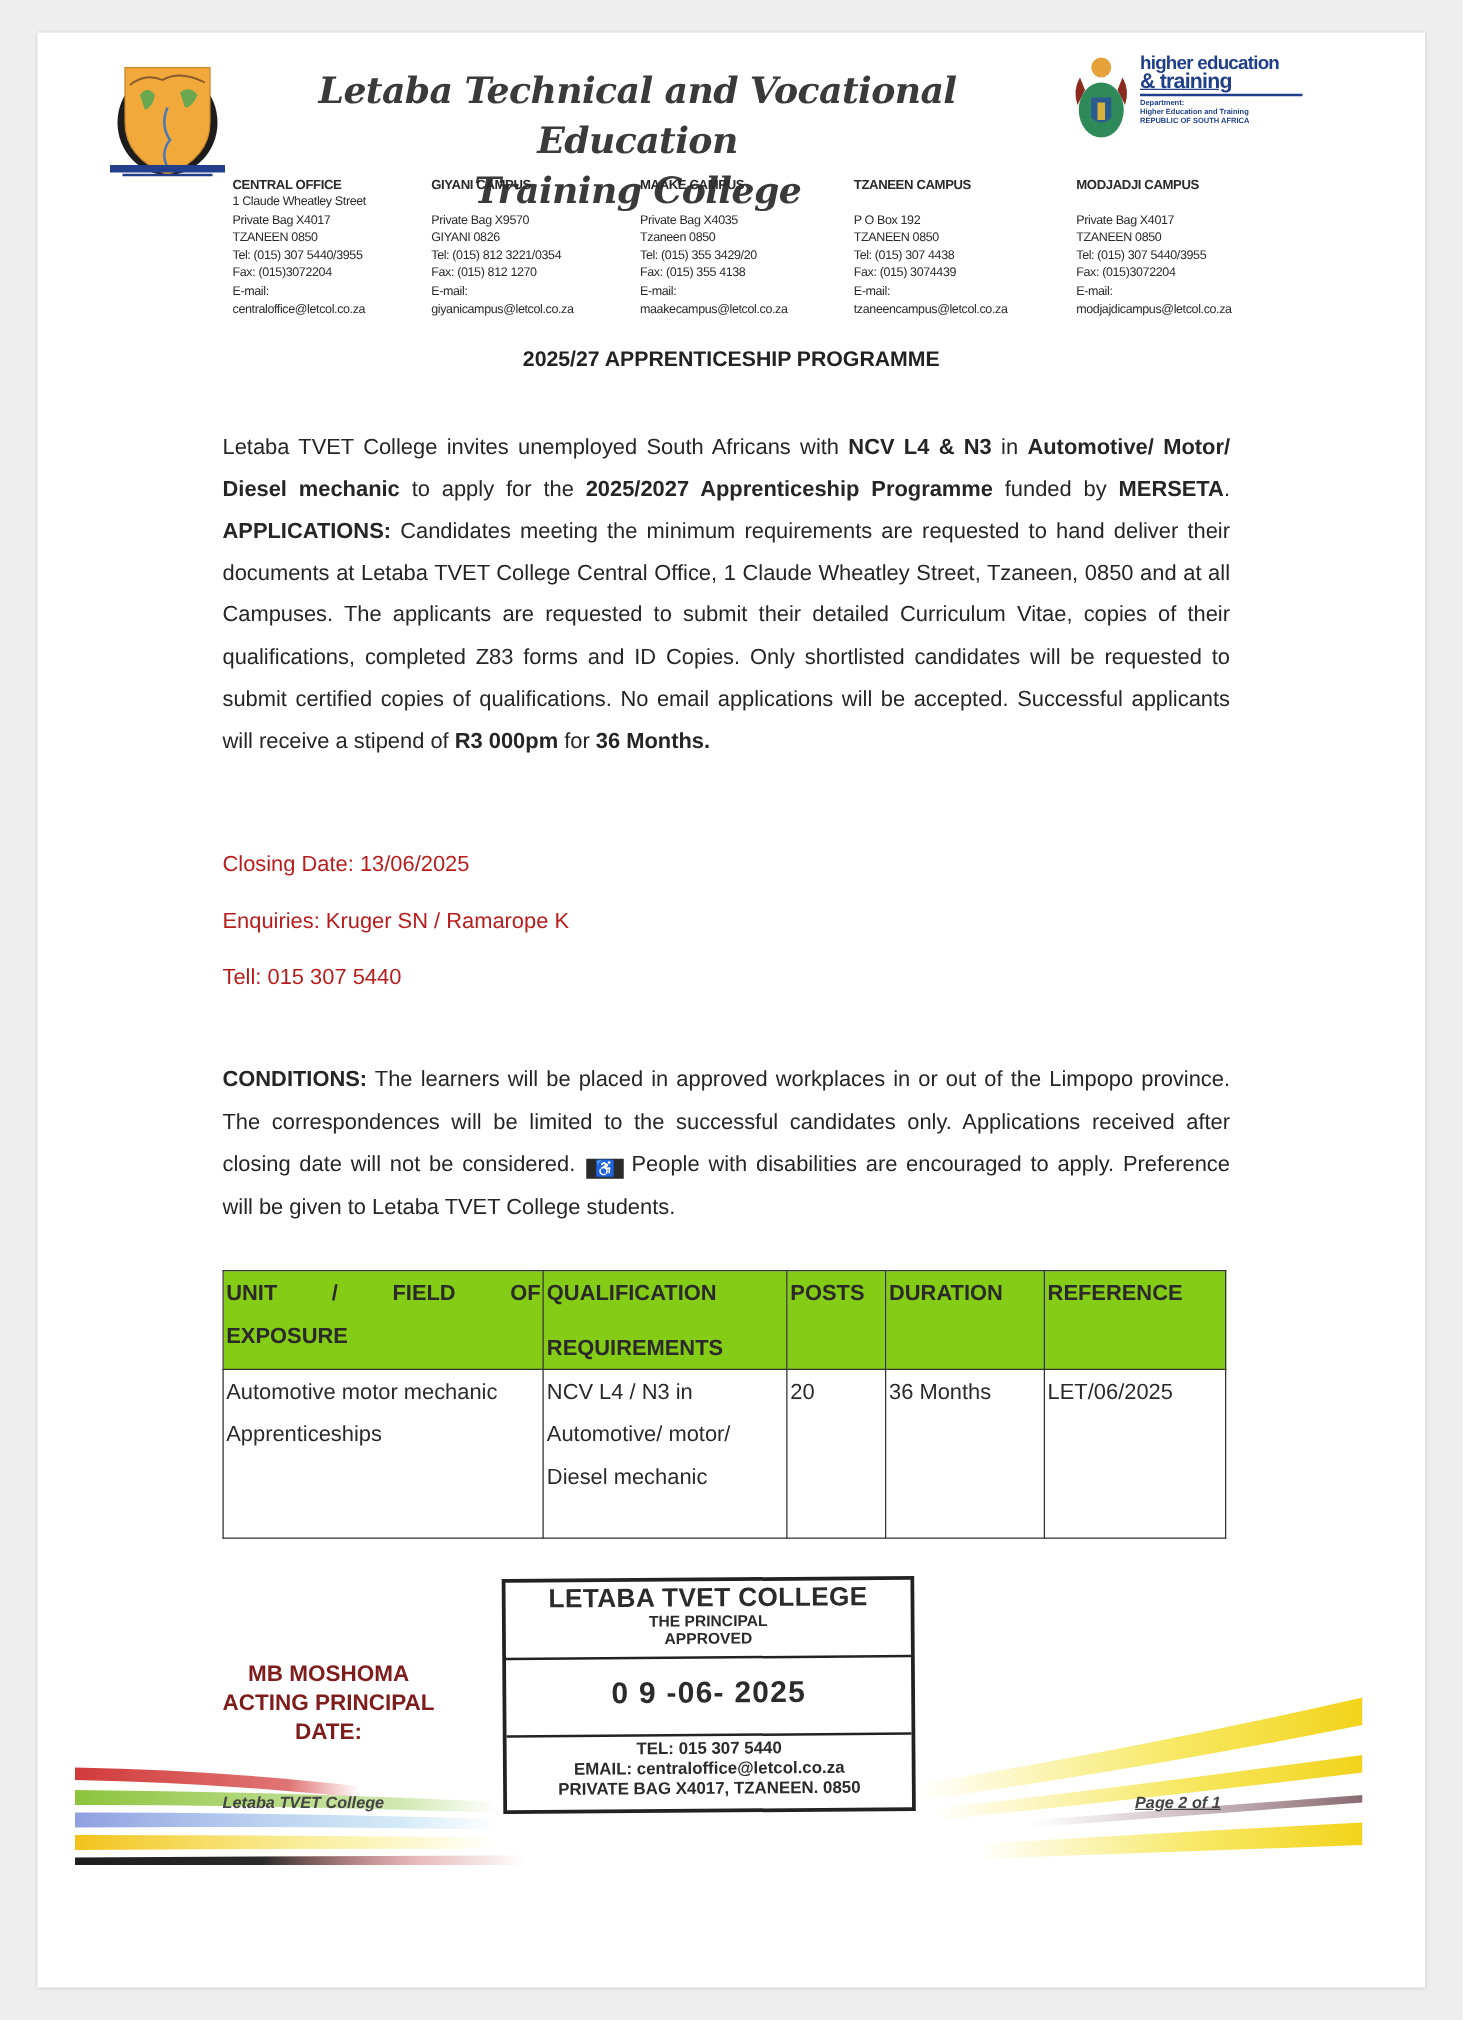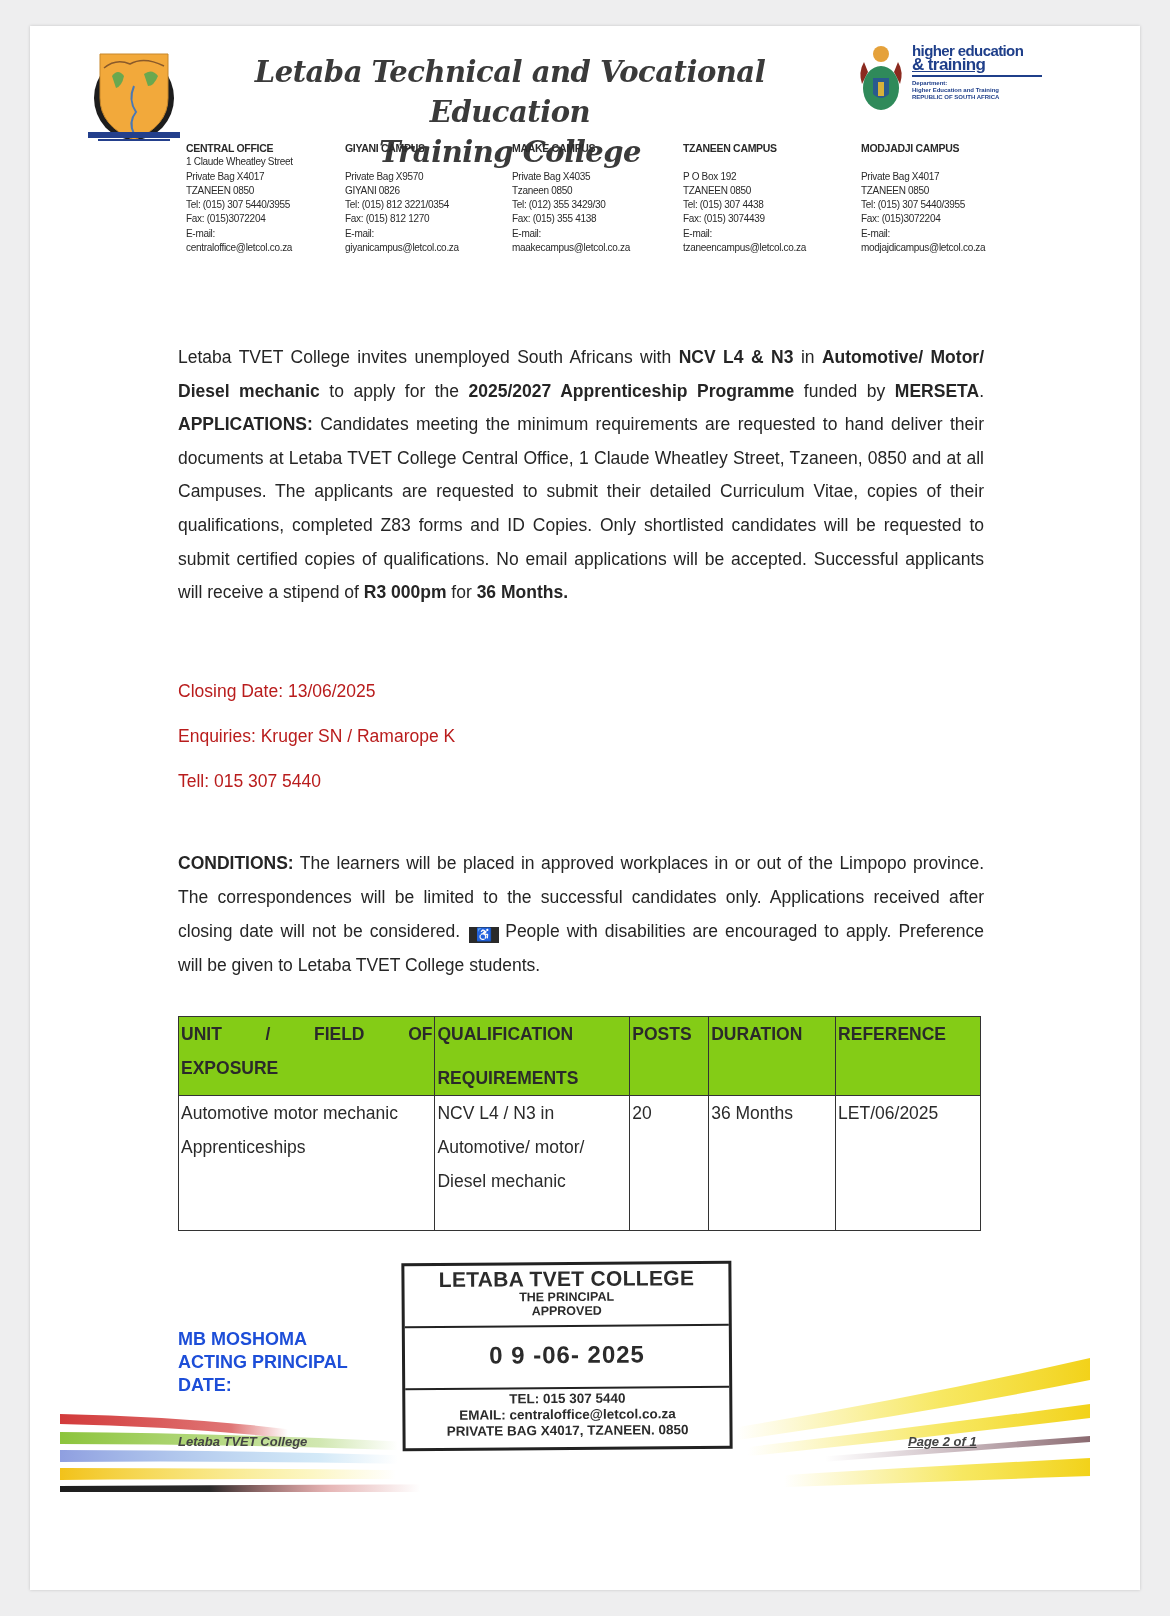--- a/index.html
+++ b/index.html
@@ -69,21 +69,21 @@
     line-height: 34px;
   }
   table.req th { background: #84cc16; font-weight: bold; height: 76px; }
   table.req td { height: 134px; }
   .col1 { width: 252px; } .col2 { width: 190px; } .col3 { width: 74px; }
   .col4 { width: 122px; } .col5 { width: 140px; }
   .th-unit { display: flex; justify-content: space-between; }
 
   
   .sign {
-    left: 148px; top: 1302px; font-weight: bold; font-size: 18px; line-height: 23px; color: #1d4ed8;
+    left: 148px; top: 1302px; font-weight: bold; font-size: 18px; line-height: 23px; color: #7f1d1d; text-align: center;
   }
 
   
   .stamp {
     left: 372px; top: 1236px; width: 324px; height: 182px;
     border: 3px solid #222; background: transparent; transform: rotate(-0.4deg);
     font-weight: bold; color: #2b2b2b; text-align: center;
   }
   .stamp-top { height: 60px; border-bottom: 2.5px solid #222; }
   .stamp-name { font-size: 21px; line-height: 22px; padding-top: 3px; letter-spacing: 0.3px; }
@@ -155,21 +155,21 @@
       <div>Tel: (015) 812 3221/0354</div>
       <div>Fax: (015) 812 1270</div>
       <div>E-mail:</div>
       <div>giyanicampus@letcol.co.za</div>
     </div>
     <div class="campus" style="left:326px">
       <div class="cname">MAAKE CAMPUS</div>
       <div style="height:14.3px"></div>
       <div>Private Bag X4035</div>
       <div>Tzaneen 0850</div>
-      <div>Tel: (012) 355 3429/30</div>
+      <div>Tel: (015) 355 3429/20</div>
       <div>Fax: (015) 355 4138</div>
       <div>E-mail:</div>
       <div>maakecampus@letcol.co.za</div>
     </div>
     <div class="campus" style="left:497px">
       <div class="cname">TZANEEN CAMPUS</div>
       <div style="height:14.3px"></div>
       <div>P O Box 192</div>
       <div>TZANEEN 0850</div>
       <div>Tel: (015) 307 4438</div>
@@ -182,20 +182,21 @@
       <div style="height:14.3px"></div>
       <div>Private Bag X4017</div>
       <div>TZANEEN 0850</div>
       <div>Tel: (015) 307 5440/3955</div>
       <div>Fax: (015)3072204</div>
       <div>E-mail:</div>
       <div>modjajdicampus@letcol.co.za</div>
     </div>
   </div>
 
+  <div class="abs prog-title">2025/27 APPRENTICESHIP PROGRAMME</div>
 
   <div class="abs body-para"><span>Letaba TVET College invites unemployed South Africans with </span><b>NCV L4 &amp; N3</b><span> in </span><b>Automotive/ Motor/ Diesel mechanic</b><span> to apply for the </span><b>2025/2027 Apprenticeship Programme</b><span> funded by </span><b>MERSETA</b><span>. </span><b>APPLICATIONS:</b><span> Candidates meeting the minimum requirements are requested to hand deliver their documents at Letaba TVET College Central Office, 1 Claude Wheatley Street, Tzaneen, 0850 and at all Campuses. The applicants are requested to submit their detailed Curriculum Vitae, copies of their qualifications, completed Z83 forms and ID Copies. Only shortlisted candidates will be requested to submit certified copies of qualifications. No email applications will be accepted. Successful applicants will receive a stipend of </span><b>R3 000pm</b><span> for </span><b>36 Months.</b></div>
 
   <div class="abs kv kv1">Closing Date: 13/06/2025</div>
   <div class="abs kv kv2">Enquiries: Kruger SN / Ramarope K</div>
   <div class="abs kv kv3">Tell:  015 307 5440</div>
 
   <div class="abs conditions"><b>CONDITIONS:</b><span> The learners will be placed in approved workplaces in or out of the Limpopo province. The correspondences will be limited to the successful candidates only. Applications received after closing date will not be considered.</span> <span class="wheelchair">♿</span><span>People with disabilities are encouraged to apply. Preference will be given to Letaba TVET College students.</span></div>
 
   <table class="req">

